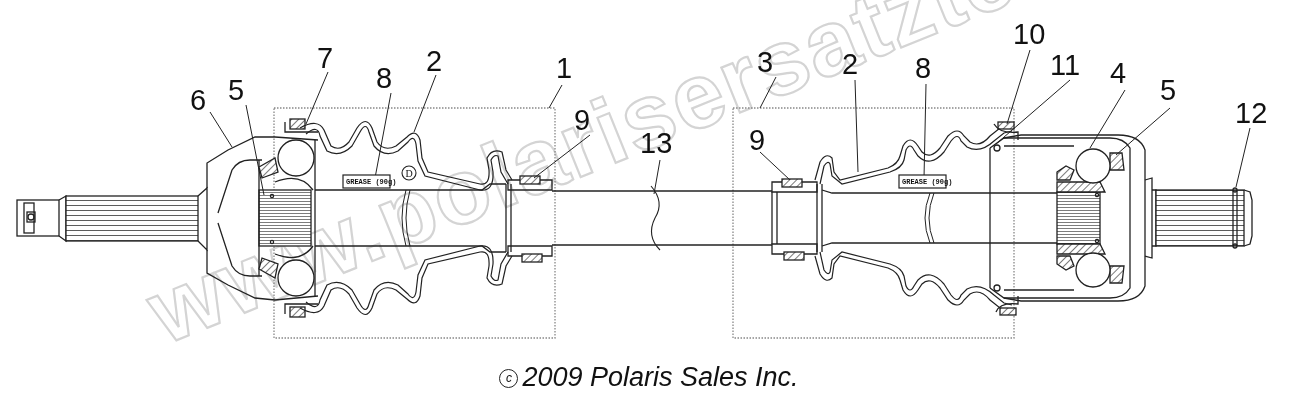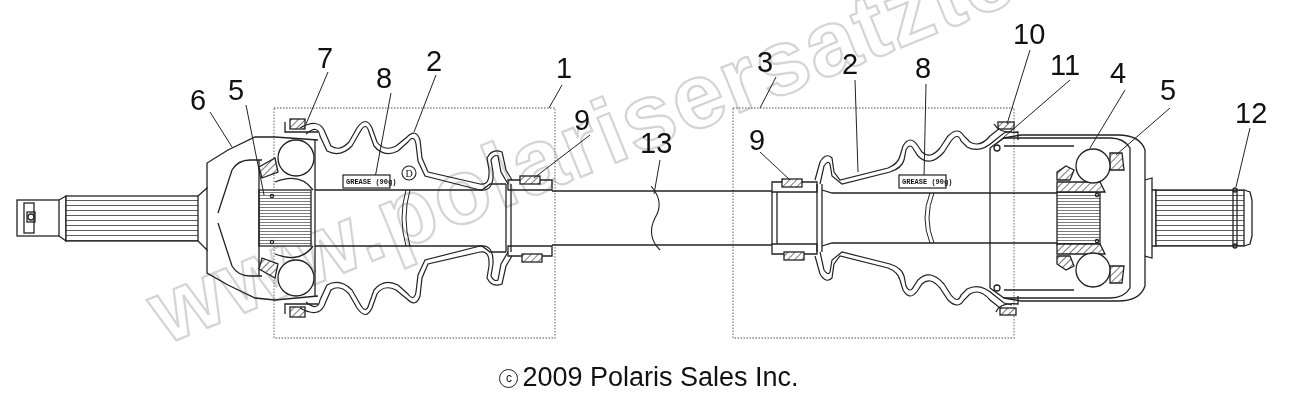--- a/index.html
+++ b/index.html
@@ -1,19 +1,19 @@
 <!DOCTYPE html>
 <html><head>
 <meta charset="utf-8">
 <style>
   html, body { margin: 0; padding: 0; background: #ffffff; }
   body { width: 1298px; height: 416px; overflow: hidden; position: relative; font-family: "Liberation Sans", sans-serif; }
   #diagram { position: absolute; left: 0; top: 0; width: 1298px; height: 416px; }
   .callout { font-family: "Liberation Sans", sans-serif; font-size: 29px; fill: #111; }
-  .copyright { position: absolute; left: 0; width: 1298px; top: 362px; text-align: center; font-family: "Liberation Sans", sans-serif; font-size: 27px; color: #111; }
+  .copyright { position: absolute; left: 0; width: 1298px; top: 362px; text-align: center; font-family: "Liberation Sans", sans-serif; font-size: 27px; color: #111; font-style: italic; }
   .copyright .c-mark { display: inline-block; width: 17px; height: 17px; border: 1.5px solid #222; border-radius: 50%; font-size: 12px; line-height: 17px; text-align: center; vertical-align: 4px; margin-right: 4px; }
   .watermark { font-family: "Liberation Sans", sans-serif; font-weight: bold; font-size: 92px; fill: #ffffff; stroke: #d4d4d4; stroke-width: 2.2; letter-spacing: 2px; }
   .grease-text { font-family: "Liberation Mono", monospace; font-size: 7px; fill: #111; font-weight: bold; }
 </style>
 </head>
 <body>
 
 <svg id="diagram" viewBox="0 0 1298 416" xmlns="http://www.w3.org/2000/svg">
   <defs>
     <pattern id="hatch" patternUnits="userSpaceOnUse" width="5" height="5" patternTransform="rotate(45)">

